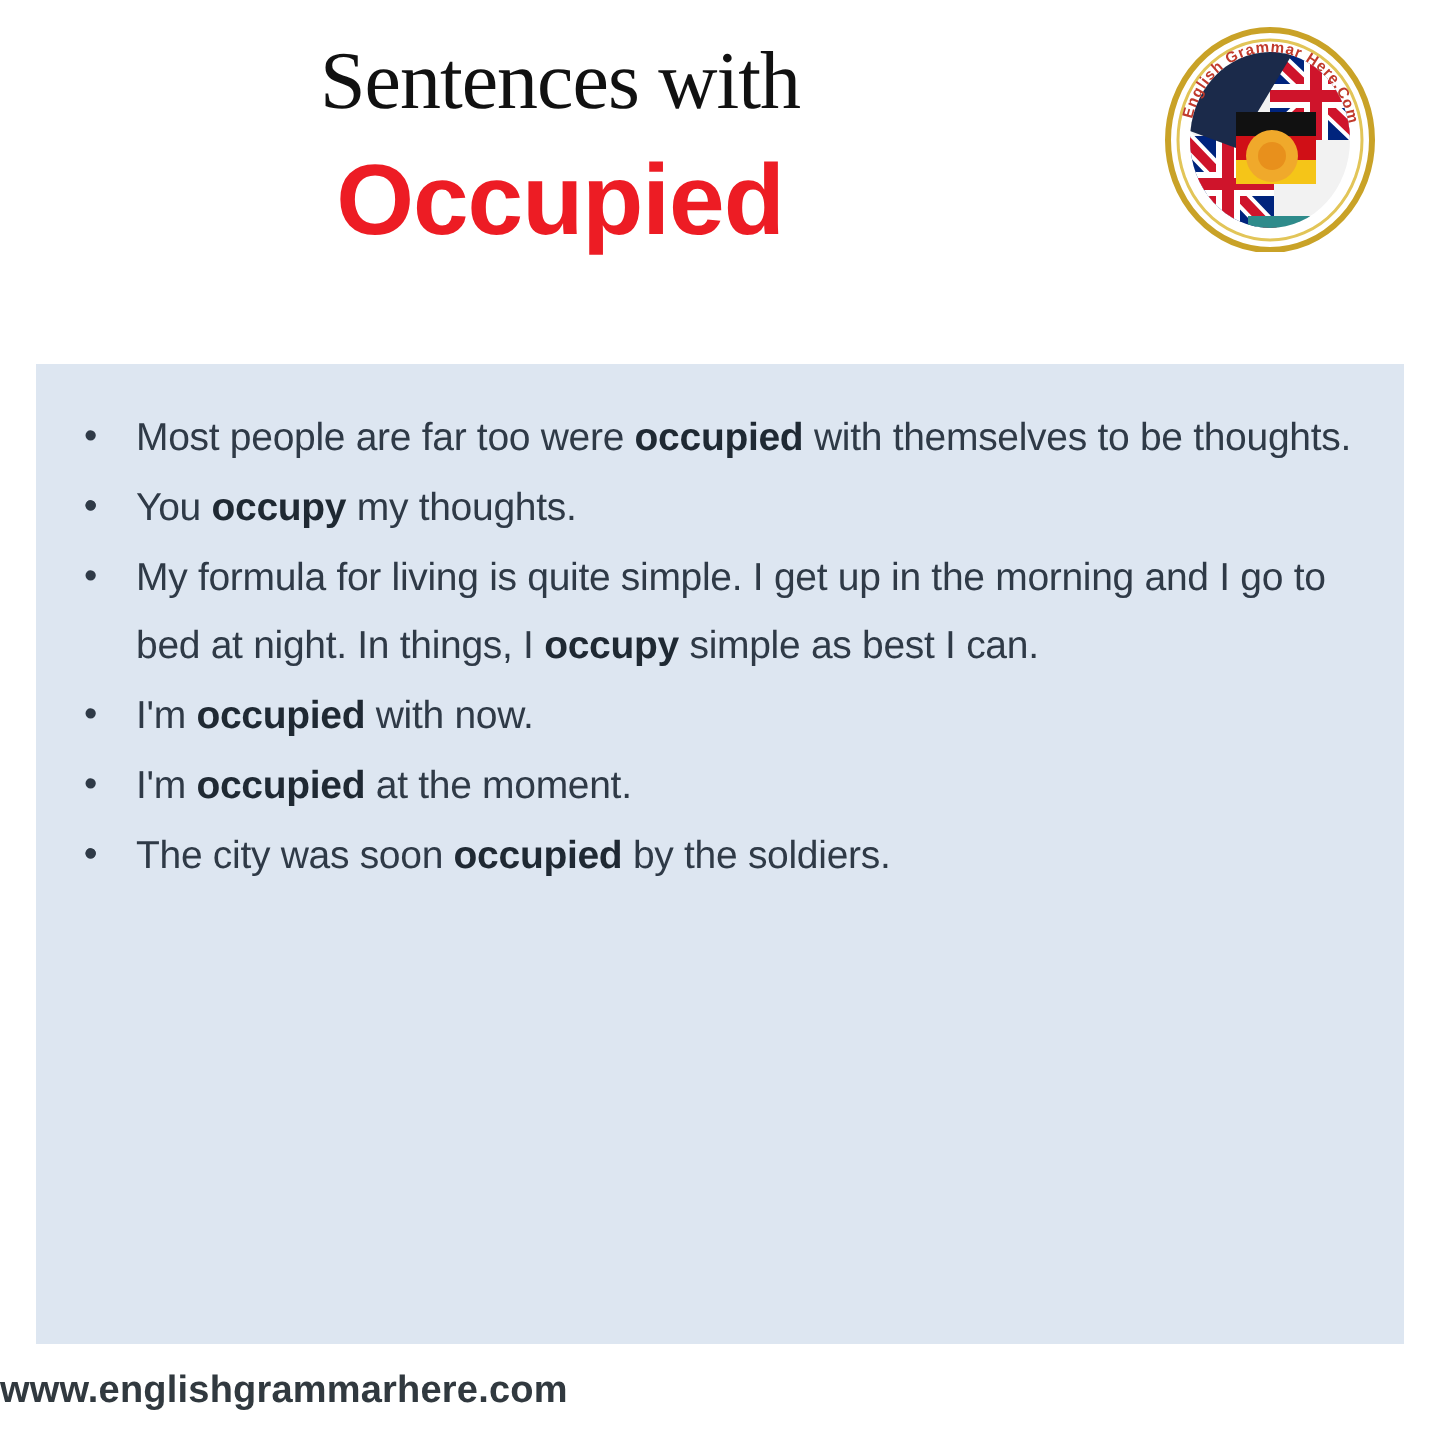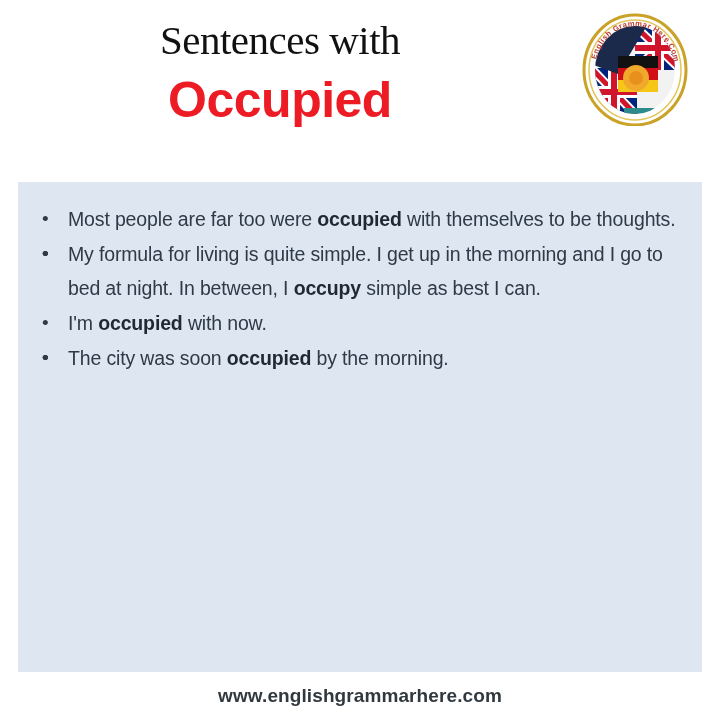--- a/index.html
+++ b/index.html
@@ -113,21 +113,20 @@
   }
 
   
   .footer {
     position: absolute;
     left: 0;
     top: 672px;
     width: 720px;
     height: 48px;
     background: #ffffff;
-    text-align: center;
   }
 
   .footer-text {
     font-family: "Liberation Sans", sans-serif;
     font-weight: bold;
     font-size: 19px;
     line-height: 48px;
     color: #31393f;
     letter-spacing: 0.1px;
   }
@@ -197,26 +196,26 @@
           <textPath href="#arcTop" startOffset="8%">English Grammar Here.Com</textPath>
         </text>
       </svg>
     </div>
   </div>
 
   <div class="panel">
     <ul class="bullet-list">
         <li class="bullet-item"><span class="dot">•</span><span><span>Most people are far too were </span><b>occupied</b><span> with themselves to be thoughts.</span></span></li>
         <li class="bullet-item"><span class="dot">•</span></li>
+        <li class="bullet-item"><span class="dot">•</span><span><span>You </span><b>occupy</b><span> my thoughts.</span></span></li>
+        <li class="bullet-item"><span class="dot">•</span><span><span>My formula for living is quite simple. I get up in the morning and I go to bed at night. In things, I </span><b>occupy</b><span> simple as best I can.</span></span></li>
+        <li class="bullet-item"><span class="dot">•</span><span><span>I'm </span><b>occupied</b><span> with now.</span></span></li>
+        <li class="bullet-item"><span class="dot">•</span><span><span>I'm </span><b>occupied</b><span> at the moment.</span></span></li>
         <li class="bullet-item"><span class="dot">•</span></li>
-        <li class="bullet-item"><span class="dot">•</span><span><span>My formula for living is quite simple. I get up in the morning and I go to bed at night. In between, I </span><b>occupy</b><span> simple as best I can.</span></span></li>
-        <li class="bullet-item"><span class="dot">•</span><span><span>I'm </span><b>occupied</b><span> with now.</span></span></li>
-        <li class="bullet-item"><span class="dot">•</span></li>
-        <li class="bullet-item"><span class="dot">•</span></li>
-        <li class="bullet-item"><span class="dot">•</span><span><span>The city was soon </span><b>occupied</b><span> by the morning.</span></span></li>
+        <li class="bullet-item"><span class="dot">•</span><span><span>The city was soon </span><b>occupied</b><span> by the soldiers.</span></span></li>
       </ul>
   </div>
 
   <div class="footer">
     <span class="footer-text">www.englishgrammarhere.com</span>
   </div>
 
 </div>
 
 </body></html>

